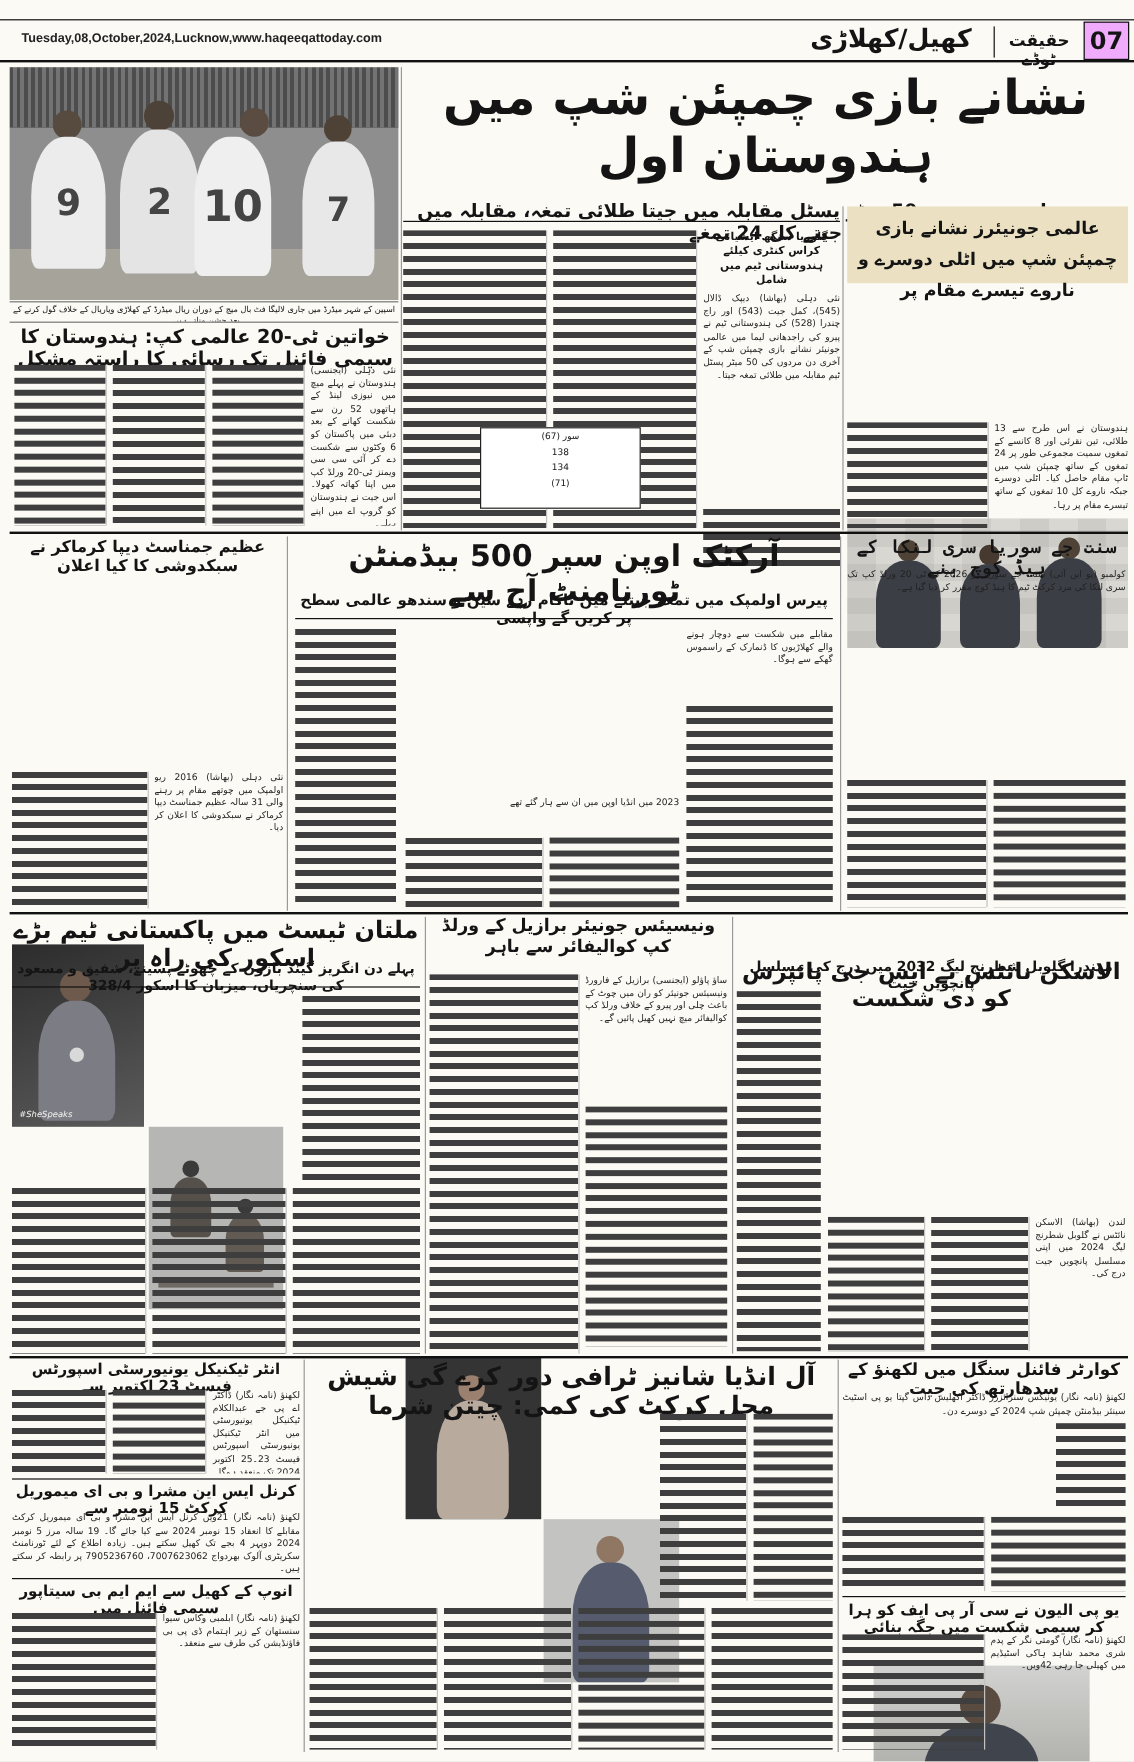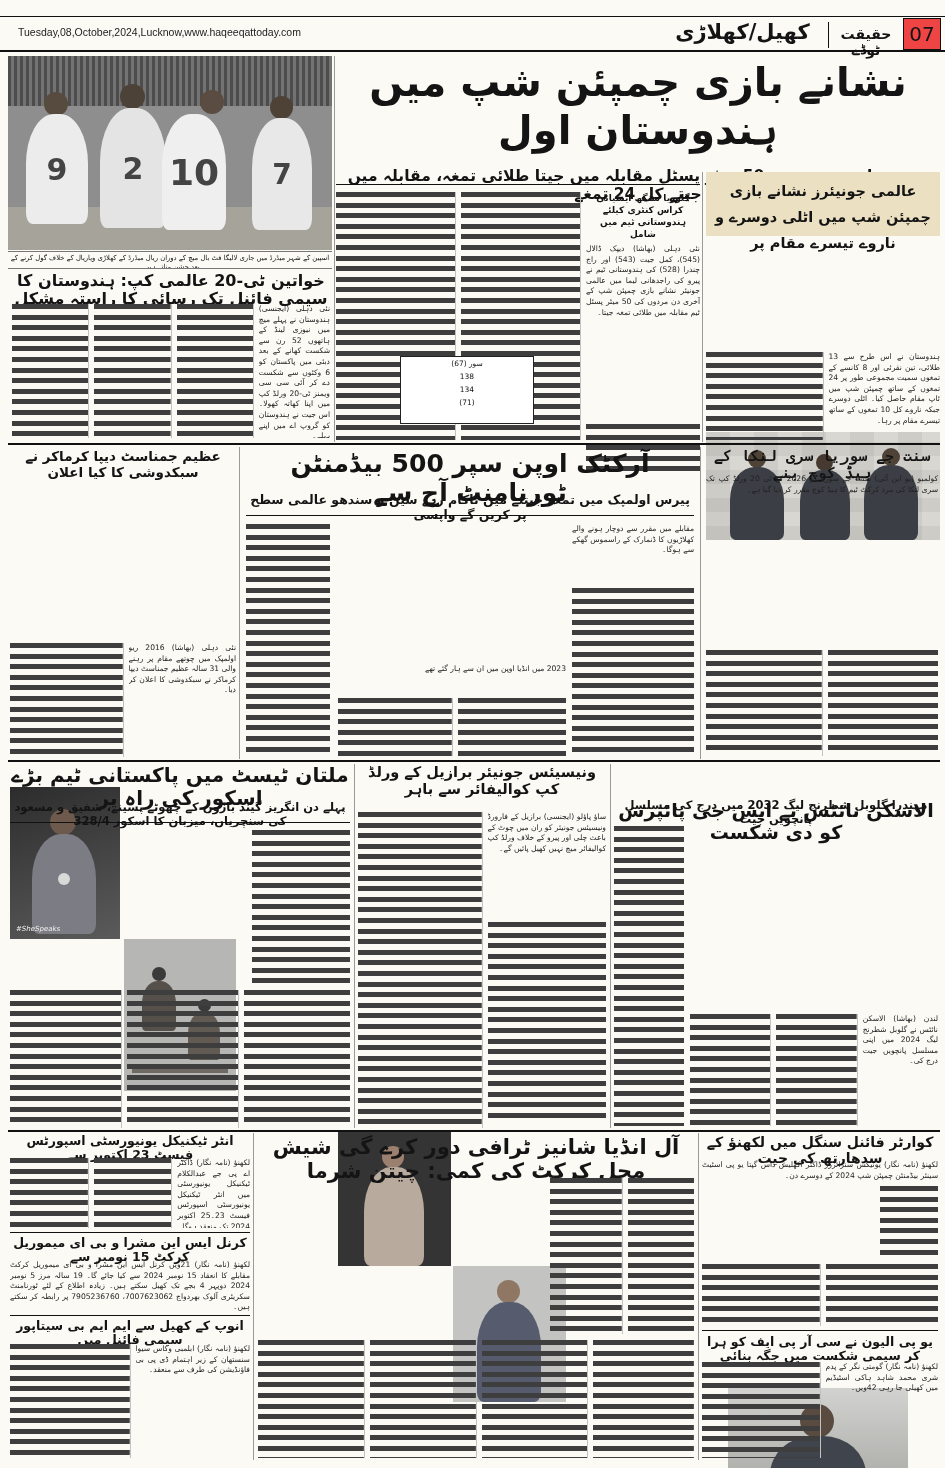--- a/index.html
+++ b/index.html
@@ -23,25 +23,25 @@
   .kicker{background:#ebe1c2;font-weight:bold;text-align:center;direction:rtl;}
   .statbox{border:1px solid #222;background:#fff;font-size:7.5px;direction:rtl;text-align:center;line-height:13px;overflow:hidden;}
   .wm{position:absolute;color:#f2f2f2;font-style:italic;font-size:7px;}
 </style>
 </head>
 <body>
 
 <div id="paper">
 
   <div class="abs hline" style="left:0;top:16px;width:945px;height:1px;"></div>
-  <div class="abs" style="left:18px;top:26px;width:430px;font-family:'Liberation Sans',sans-serif;font-size:10.5px;font-weight:normal;color:#222;">Tuesday,08,October,2024,Lucknow,www.haqeeqattoday.com</div>
+  <div class="abs" style="left:18px;top:26px;width:430px;font-family:'Liberation Sans',sans-serif;font-size:10.5px;font-weight:bold;color:#222;">Tuesday,08,October,2024,Lucknow,www.haqeeqattoday.com</div>
   <div class="abs hl" style="left:660px;top:20px;width:165px;font-size:21px;">کھیل/کھلاڑی</div>
   <div class="abs" style="left:828px;top:22px;width:1px;height:26px;background:#111;"></div>
   <div class="abs hl" style="left:832px;top:26px;width:68px;font-size:14px;">حقیقت ٹوڈے</div>
-  <div class="abs" style="left:903px;top:18px;width:36px;height:30px;border:1px solid #111;background:#ef4444;display:flex;align-items:center;justify-content:center;font-size:20px;font-weight:normal;">07</div>
+  <div class="abs" style="left:903px;top:18px;width:36px;height:30px;border:1px solid #111;background:#f0abfc;display:flex;align-items:center;justify-content:center;font-size:20px;font-weight:bold;">07</div>
   <div class="abs hline" style="left:0;top:50px;width:945px;height:2px;"></div>
 
   <div class="abs ph" style="left:8px;top:56px;width:324px;height:194px;background:linear-gradient(#6a6a6a 0 26%,#8e8e8e 26% 78%,#a5a39a 78% 100%);">
     <div class="abs" style="left:0;top:0;width:100%;height:26%;background:repeating-linear-gradient(90deg,rgba(0,0,0,.28) 0 3px,rgba(255,255,255,.06) 3px 6px);"></div>
     <div class="head" style="left:36px;top:36px;width:24px;height:24px;background:#574a3f;"></div>
     <div class="torso jersey" style="left:18px;top:58px;width:62px;height:110px;background:#ececec;font-size:30px;">9</div>
     <div class="head" style="left:112px;top:28px;width:25px;height:25px;background:#4c4238;"></div>
     <div class="torso jersey" style="left:92px;top:52px;width:66px;height:120px;background:#e4e4e4;font-size:30px;">2</div>
     <div class="head" style="left:192px;top:34px;width:24px;height:24px;background:#5a4c40;"></div>
     <div class="torso jersey" style="left:154px;top:58px;width:64px;height:116px;background:#efefef;font-size:36px;">10</div>
@@ -129,21 +129,21 @@
   </div>
   <div class="abs ph" style="left:453px;top:524px;width:113px;height:136px;background:#c3c3c1;">
     <div class="head" style="left:44px;top:14px;width:23px;height:23px;background:#8f7763;"></div>
     <div class="torso" style="left:24px;top:36px;width:64px;height:100px;background:#565c6e;"></div>
   </div>
   <div class="abs lead" style="left:338px;top:664px;width:228px;height:30px;font-size:7.6px;">2023 میں انڈیا اوپن میں ان سے ہار گئے تھے</div>
   <div class="abs simrow" style="left:338px;top:698px;width:228px;height:58px;">
     <div class="sim"></div>
     <div class="sim"></div>
   </div>
-  <div class="abs lead" style="left:572px;top:524px;width:122px;height:60px;">مقابلے میں مقرر سے دوچار ہونے والے کھلاڑیوں کا ڈنمارک کے راسموس گھکے سے ہوگا۔</div>
+  <div class="abs lead" style="left:572px;top:524px;width:122px;height:60px;">مقابلے میں شکست سے دوچار ہونے والے کھلاڑیوں کا ڈنمارک کے راسموس گھکے سے ہوگا۔</div>
   <div class="abs sim" style="left:572px;top:588px;width:122px;height:168px;"></div>
   <div class="abs vline" style="left:700px;top:447px;height:312px;"></div>
 
   <div class="abs hl" style="left:706px;top:449px;width:232px;font-size:15px;font-family:Liberation Mono, monospace;">سنت جے سوریا سری لنکا کے ہیڈ کوچ بنے</div>
   <div class="abs lead" style="left:706px;top:474px;width:232px;height:34px;">کولمبو (یو این آئی) سنت جے سوریا کو 2026 کے ٹی 20 ورلڈ کپ تک سری لنکا کی مرد کرکٹ ٹیم کا ہیڈ کوچ مقرر کر دیا گیا ہے۔</div>
   <div class="abs ph" style="left:728px;top:510px;width:180px;height:134px;background:linear-gradient(#d2d2d0,#9c9c98);">
     <div class="head" style="left:72px;top:16px;width:34px;height:34px;background:#5a4b40;"></div>
     <div class="torso" style="left:42px;top:48px;width:96px;height:86px;background:#40444c;"></div>
   </div>
   <div class="abs simrow" style="left:706px;top:650px;width:232px;height:106px;">

